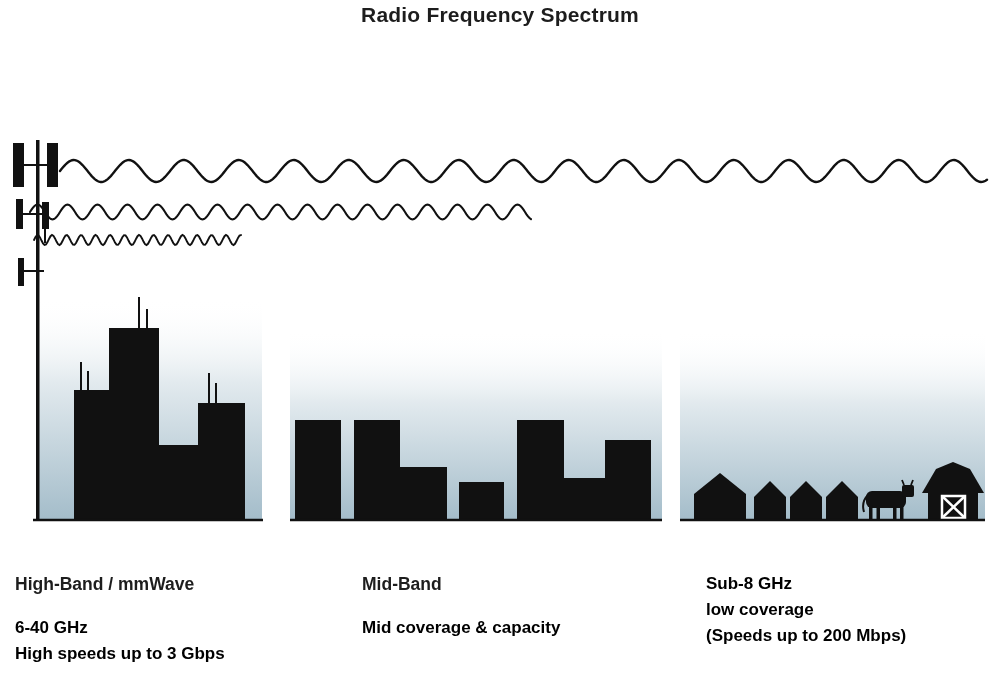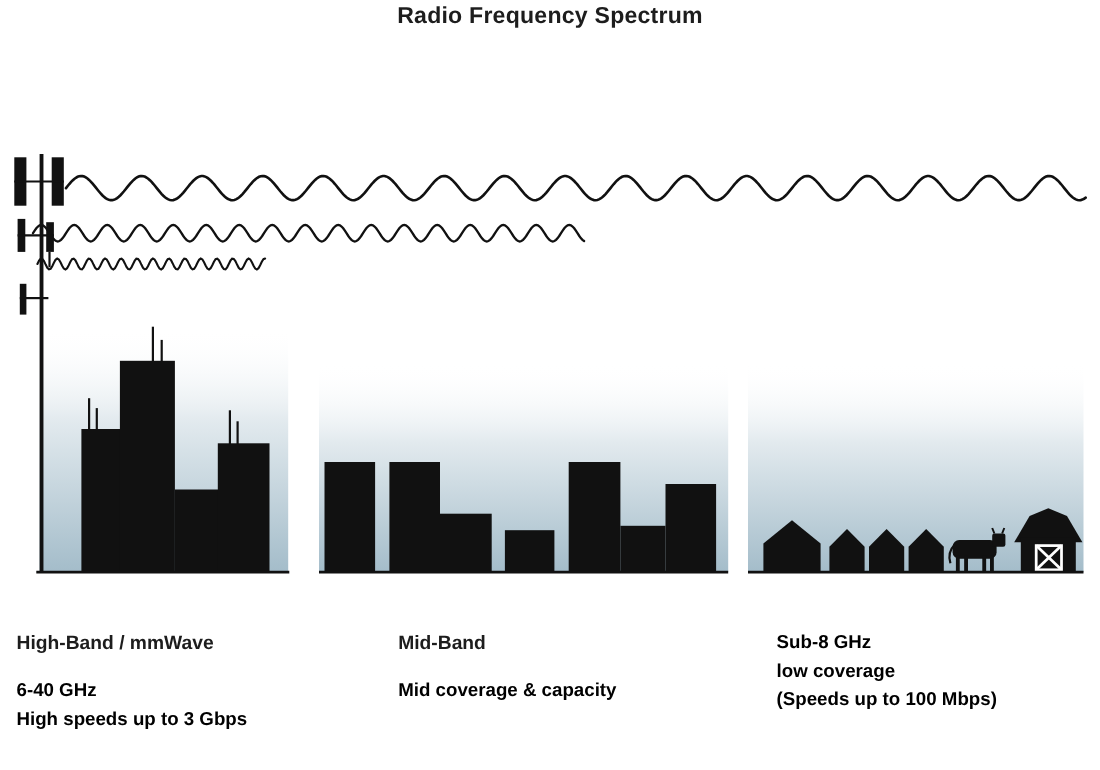--- a/index.html
+++ b/index.html
@@ -115,16 +115,16 @@
   </div>
 
   <div class="band-label" style="left:362px; width:252px;">
     <div class="band-name">Mid-Band</div>
     <div class="band-desc">Mid coverage &amp; capacity</div>
   </div>
 
   <div class="band-label" style="left:706px; width:260px;">
     <div class="band-freq">Sub-8 GHz</div>
     <div class="band-desc">low coverage</div>
-    <div class="band-desc">(Speeds up to 100 Mbps)</div>
+    <div class="band-desc">(Speeds up to 200 Mbps)</div>
   </div>
 
 </div>
 
 </body></html>

